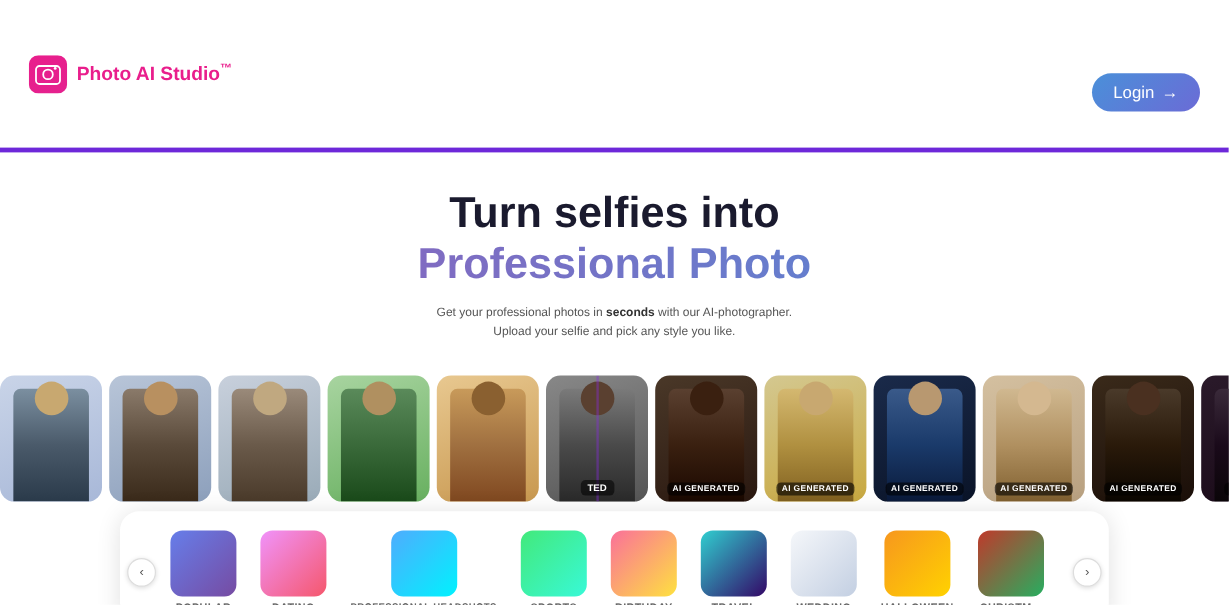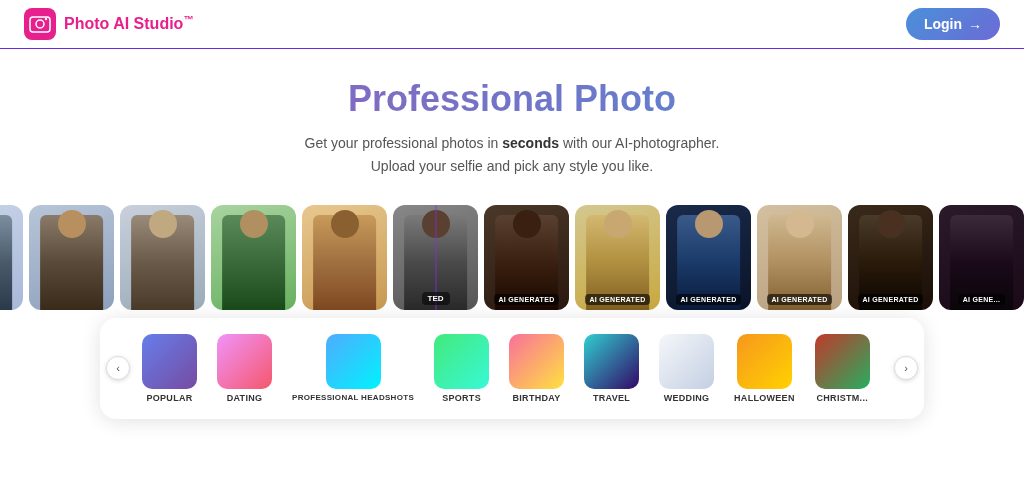--- a/index.html
+++ b/index.html
@@ -10,22 +10,22 @@
       width: 1024px;
       height: 504px;
       position: relative;
     }
 
     
     .header {
       display: flex;
       align-items: center;
       justify-content: space-between;
-      padding: 8px 24px;
-      border-bottom: 1px solid #6d28d9;
+      padding: 30px 24px;
+      border-bottom: 4px solid #6d28d9;
     }
     .logo-area {
       display: flex;
       align-items: center;
       gap: 8px;
     }
     .logo-icon {
       width: 32px;
       height: 32px;
     }
@@ -37,25 +37,26 @@
     .logo-text span {
       color: #e91e8c;
     }
     .login-btn {
       background: linear-gradient(135deg, #4a90d9, #6b6bd6);
       color: white;
       border: none;
       padding: 8px 18px;
       border-radius: 20px;
       font-size: 14px;
-      font-weight: 700;
+      font-weight: 400;
       cursor: pointer;
       display: flex;
       align-items: center;
       gap: 6px;
+      margin-top: 31px;
     }
 
     
     .hero {
       text-align: center;
       padding: 28px 20px 16px;
     }
     .hero-title-top {
       font-size: 36px;
       font-weight: 800;
@@ -65,21 +66,21 @@
     .hero-title-bottom {
       font-size: 36px;
       font-weight: 800;
       background: linear-gradient(90deg, #9b59b6, #4a90d9);
       -webkit-background-clip: text;
       -webkit-text-fill-color: transparent;
       background-clip: text;
       line-height: 1.2;
     }
     .hero-subtitle {
-      font-size: 14px;
+      font-size: 10px;
       color: #555;
       margin-top: 12px;
       line-height: 1.6;
     }
     .hero-subtitle strong {
       font-weight: 700;
       color: #333;
     }
     .generate-btn {
       margin-top: 16px;
@@ -97,21 +98,20 @@
       gap: 7px;
     }
 
     
     .photo-strip {
       display: flex;
       gap: 6px;
       padding: 12px 0 8px;
       overflow: hidden;
       width: 100%;
-      justify-content: flex-end;
     }
     .photo-card {
       flex-shrink: 0;
       width: 85px;
       height: 105px;
       border-radius: 12px;
       overflow: hidden;
       position: relative;
       background: #e8e8e8;
     }
@@ -308,20 +308,21 @@
       <span>Photo AI Studio</span><span style="font-size:10px; vertical-align:super;">™</span>
     </span>
   </div>
   <button class="login-btn">
     <span>Login</span>
     <span>→</span>
   </button>
 </header>
 
 <section class="hero">
+  <div class="hero-title-top">Turn selfies into</div>
   <div class="hero-title-bottom">Professional Photo</div>
   <p class="hero-subtitle">
     Get your professional photos in <strong>seconds</strong> with our AI-photographer.<br>
     Upload your selfie and pick any style you like.
   </p>
 </section>
 
 <div class="strip-wrapper">
   <div class="photo-strip">
 

